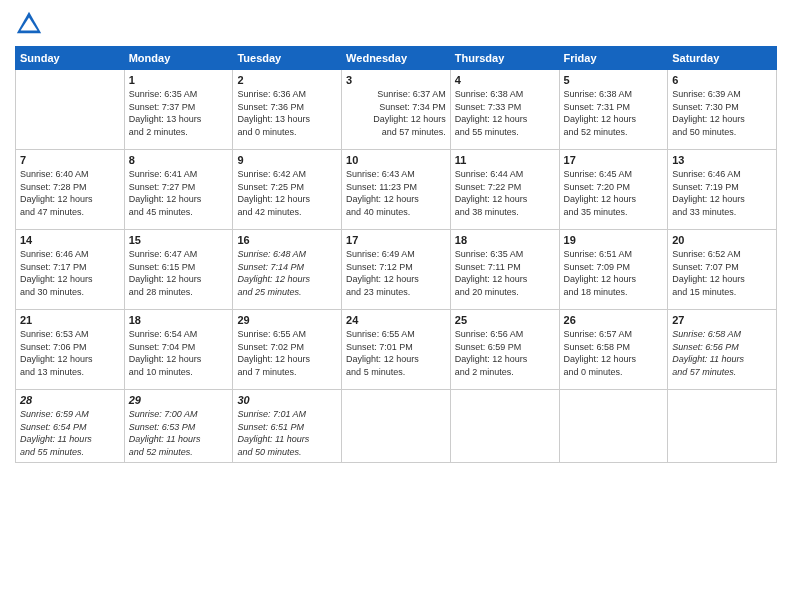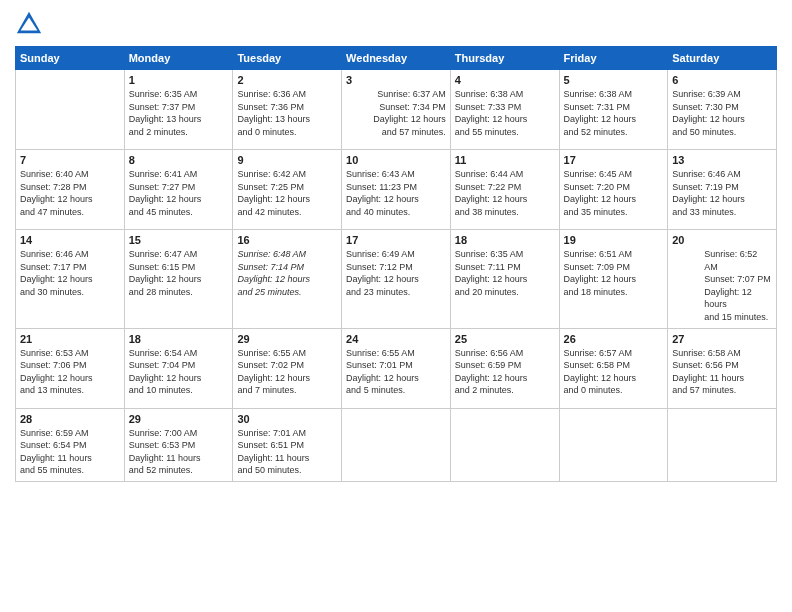--- a/index.html
+++ b/index.html
@@ -64,20 +64,21 @@
     }
     tbody tr td {
       border: 1px solid #ccc;
       vertical-align: top;
       padding: 4px 4px;
       height: 80px;
       width: calc(100% / 7);
     }
     tbody tr:last-child td {
       height: 70px;
+      font-style: italic;
     }
     .day-num {
       font-weight: bold;
       font-size: 11px;
       margin-bottom: 2px;
       color: #222;
     }
     .day-info {
       font-size: 9px;
       color: #333;
@@ -253,21 +254,21 @@
           </td>
           <td>
             <div class="day-num">19</div>
             <div class="day-info" style="white-space: pre-line;">Sunrise: 6:51 AM
 Sunset: 7:09 PM
 Daylight: 12 hours
 and 18 minutes.</div>
           </td>
           <td>
             <div class="day-num">20</div>
-            <div class="day-info" style="white-space: pre-line; margin-left: 32px;">Sunrise: 6:52 AM
+            <div class="day-info" style="white-space: pre-line;">Sunrise: 6:52 AM
 Sunset: 7:07 PM
 Daylight: 12 hours
 and 15 minutes.</div>
           </td>
         </tr>
         <tr>
           <td>
             <div class="day-num">21</div>
             <div class="day-info" style="white-space: pre-line;">Sunrise: 6:53 AM
 Sunset: 7:06 PM
@@ -304,21 +305,21 @@
           </td>
           <td>
             <div class="day-num">26</div>
             <div class="day-info" style="white-space: pre-line;">Sunrise: 6:57 AM
 Sunset: 6:58 PM
 Daylight: 12 hours
 and 0 minutes.</div>
           </td>
           <td>
             <div class="day-num">27</div>
-            <div class="day-info" style="white-space: pre-line;">Sunrise: 6:58 AM
+            <div class="day-info" style="white-space: pre-line; font-style: italic;">Sunrise: 6:58 AM
 Sunset: 6:56 PM
 Daylight: 11 hours
 and 57 minutes.</div>
           </td>
         </tr>
         <tr>
           <td>
             <div class="day-num">28</div>
             <div class="day-info" style="white-space: pre-line;">Sunrise: 6:59 AM
 Sunset: 6:54 PM

